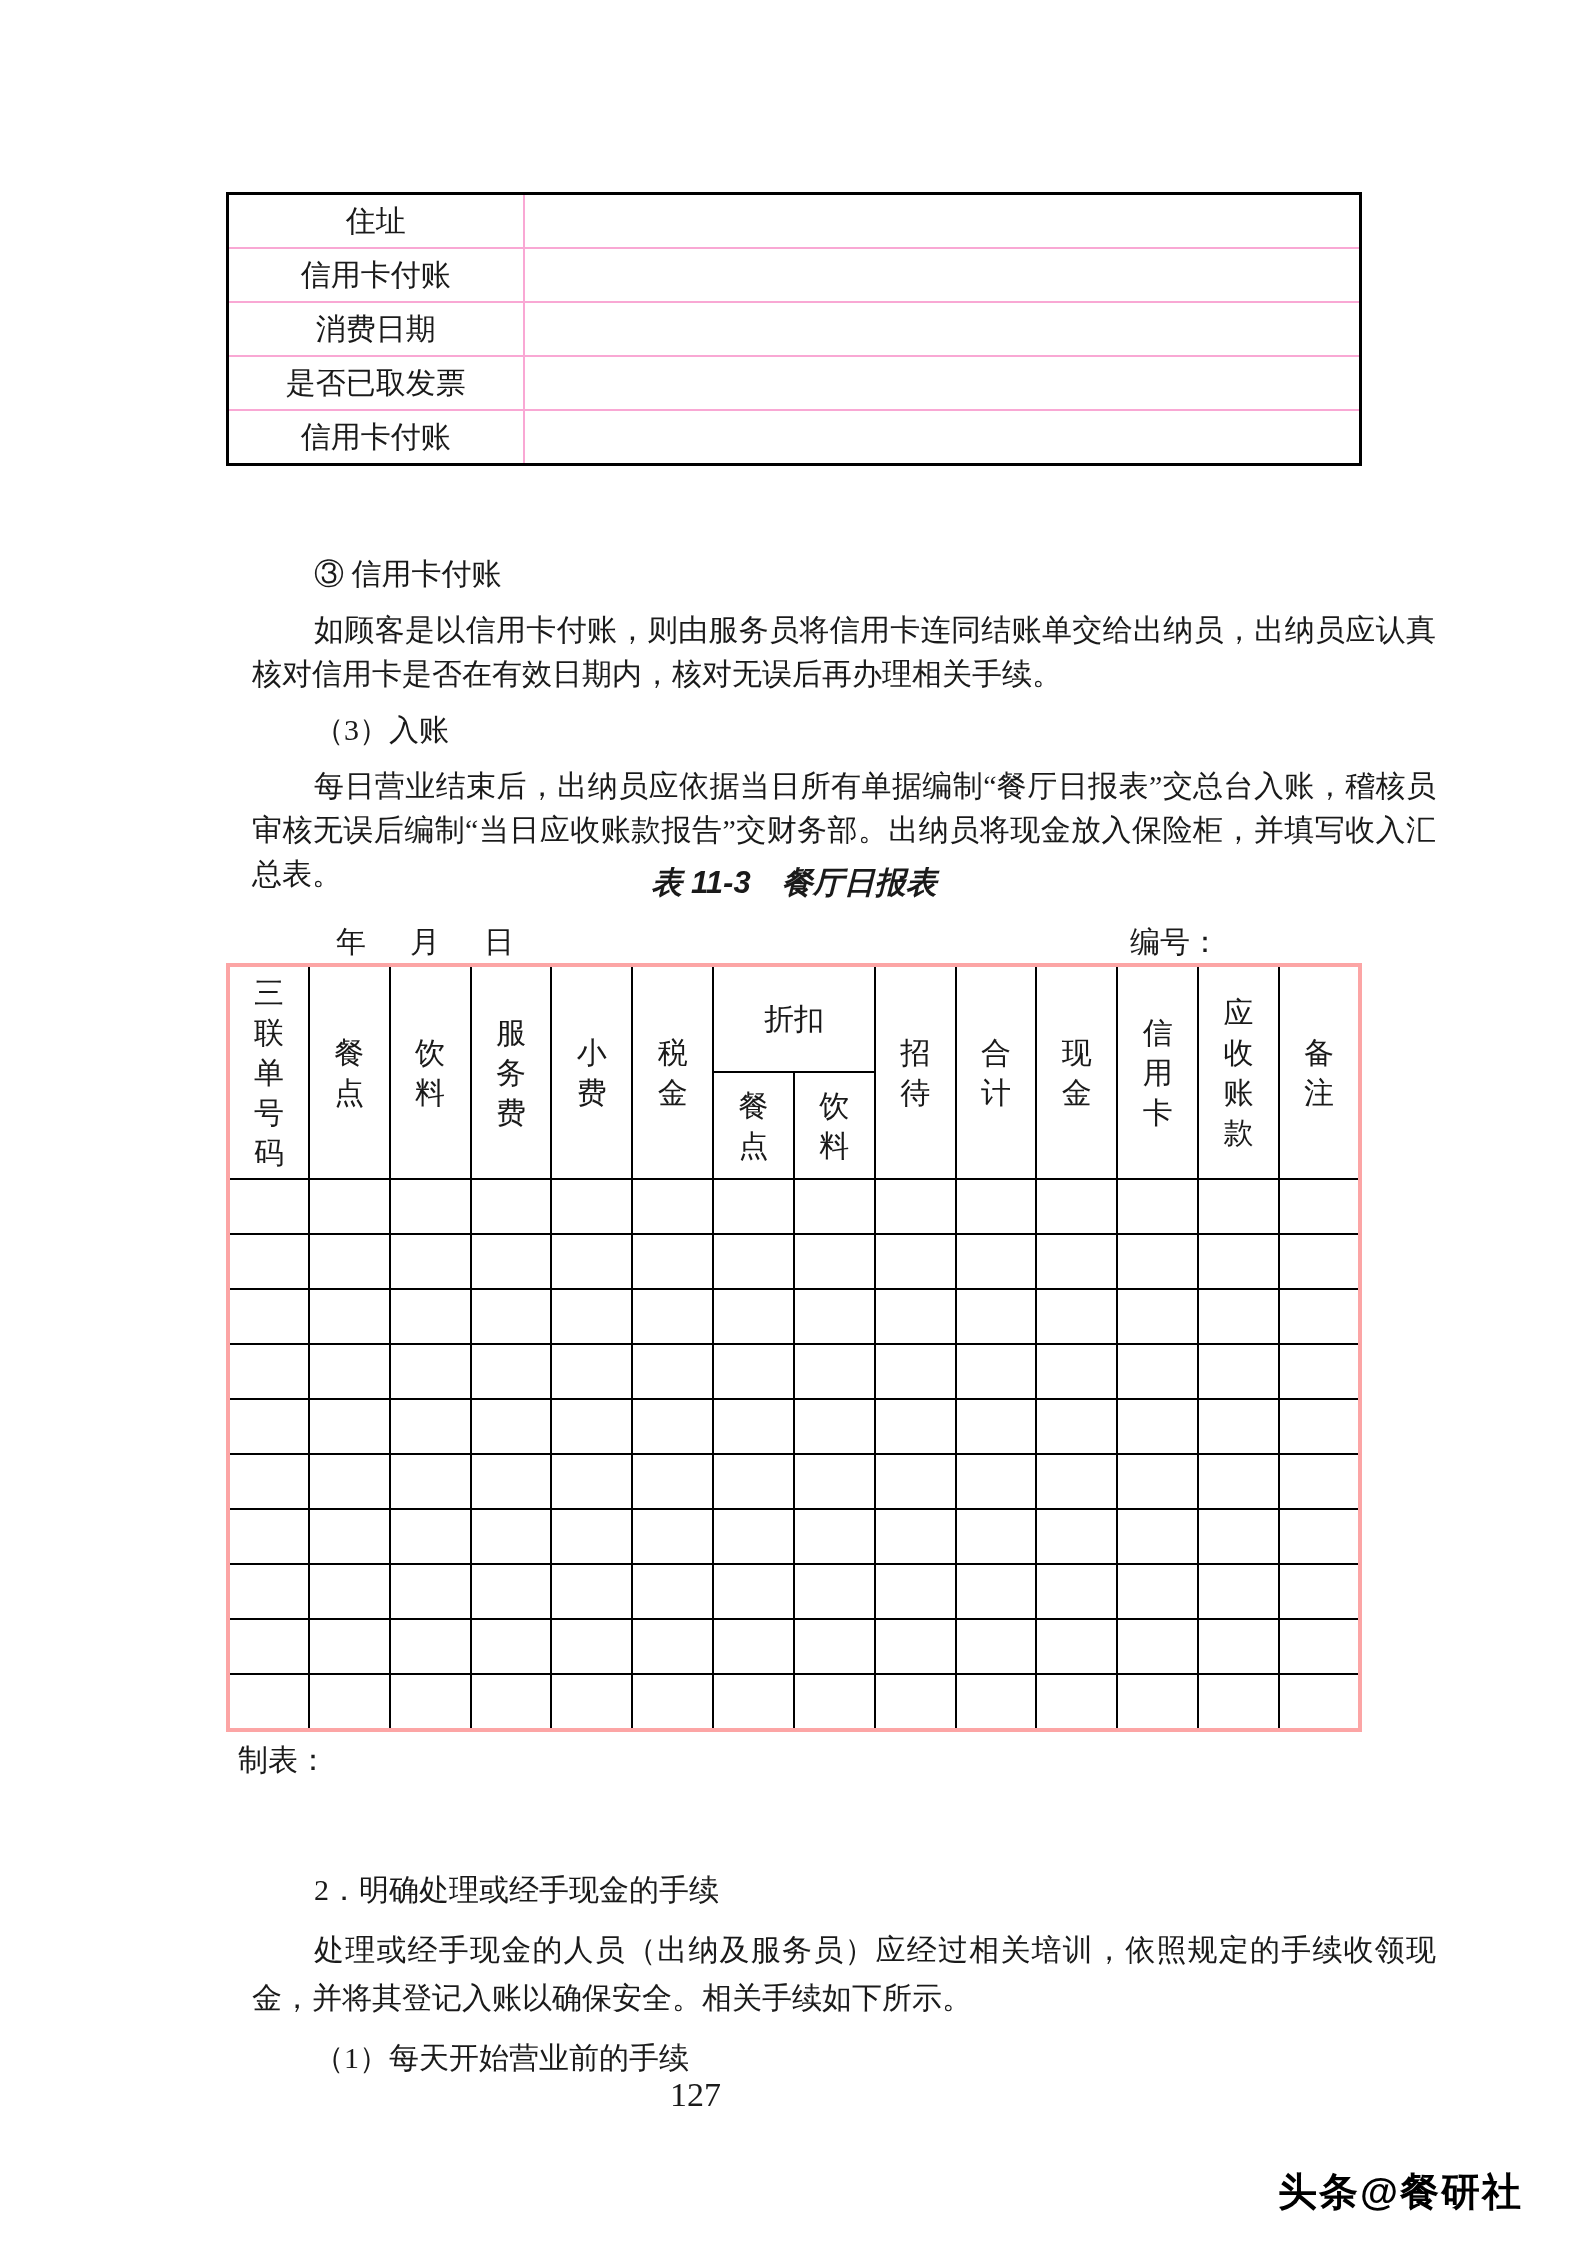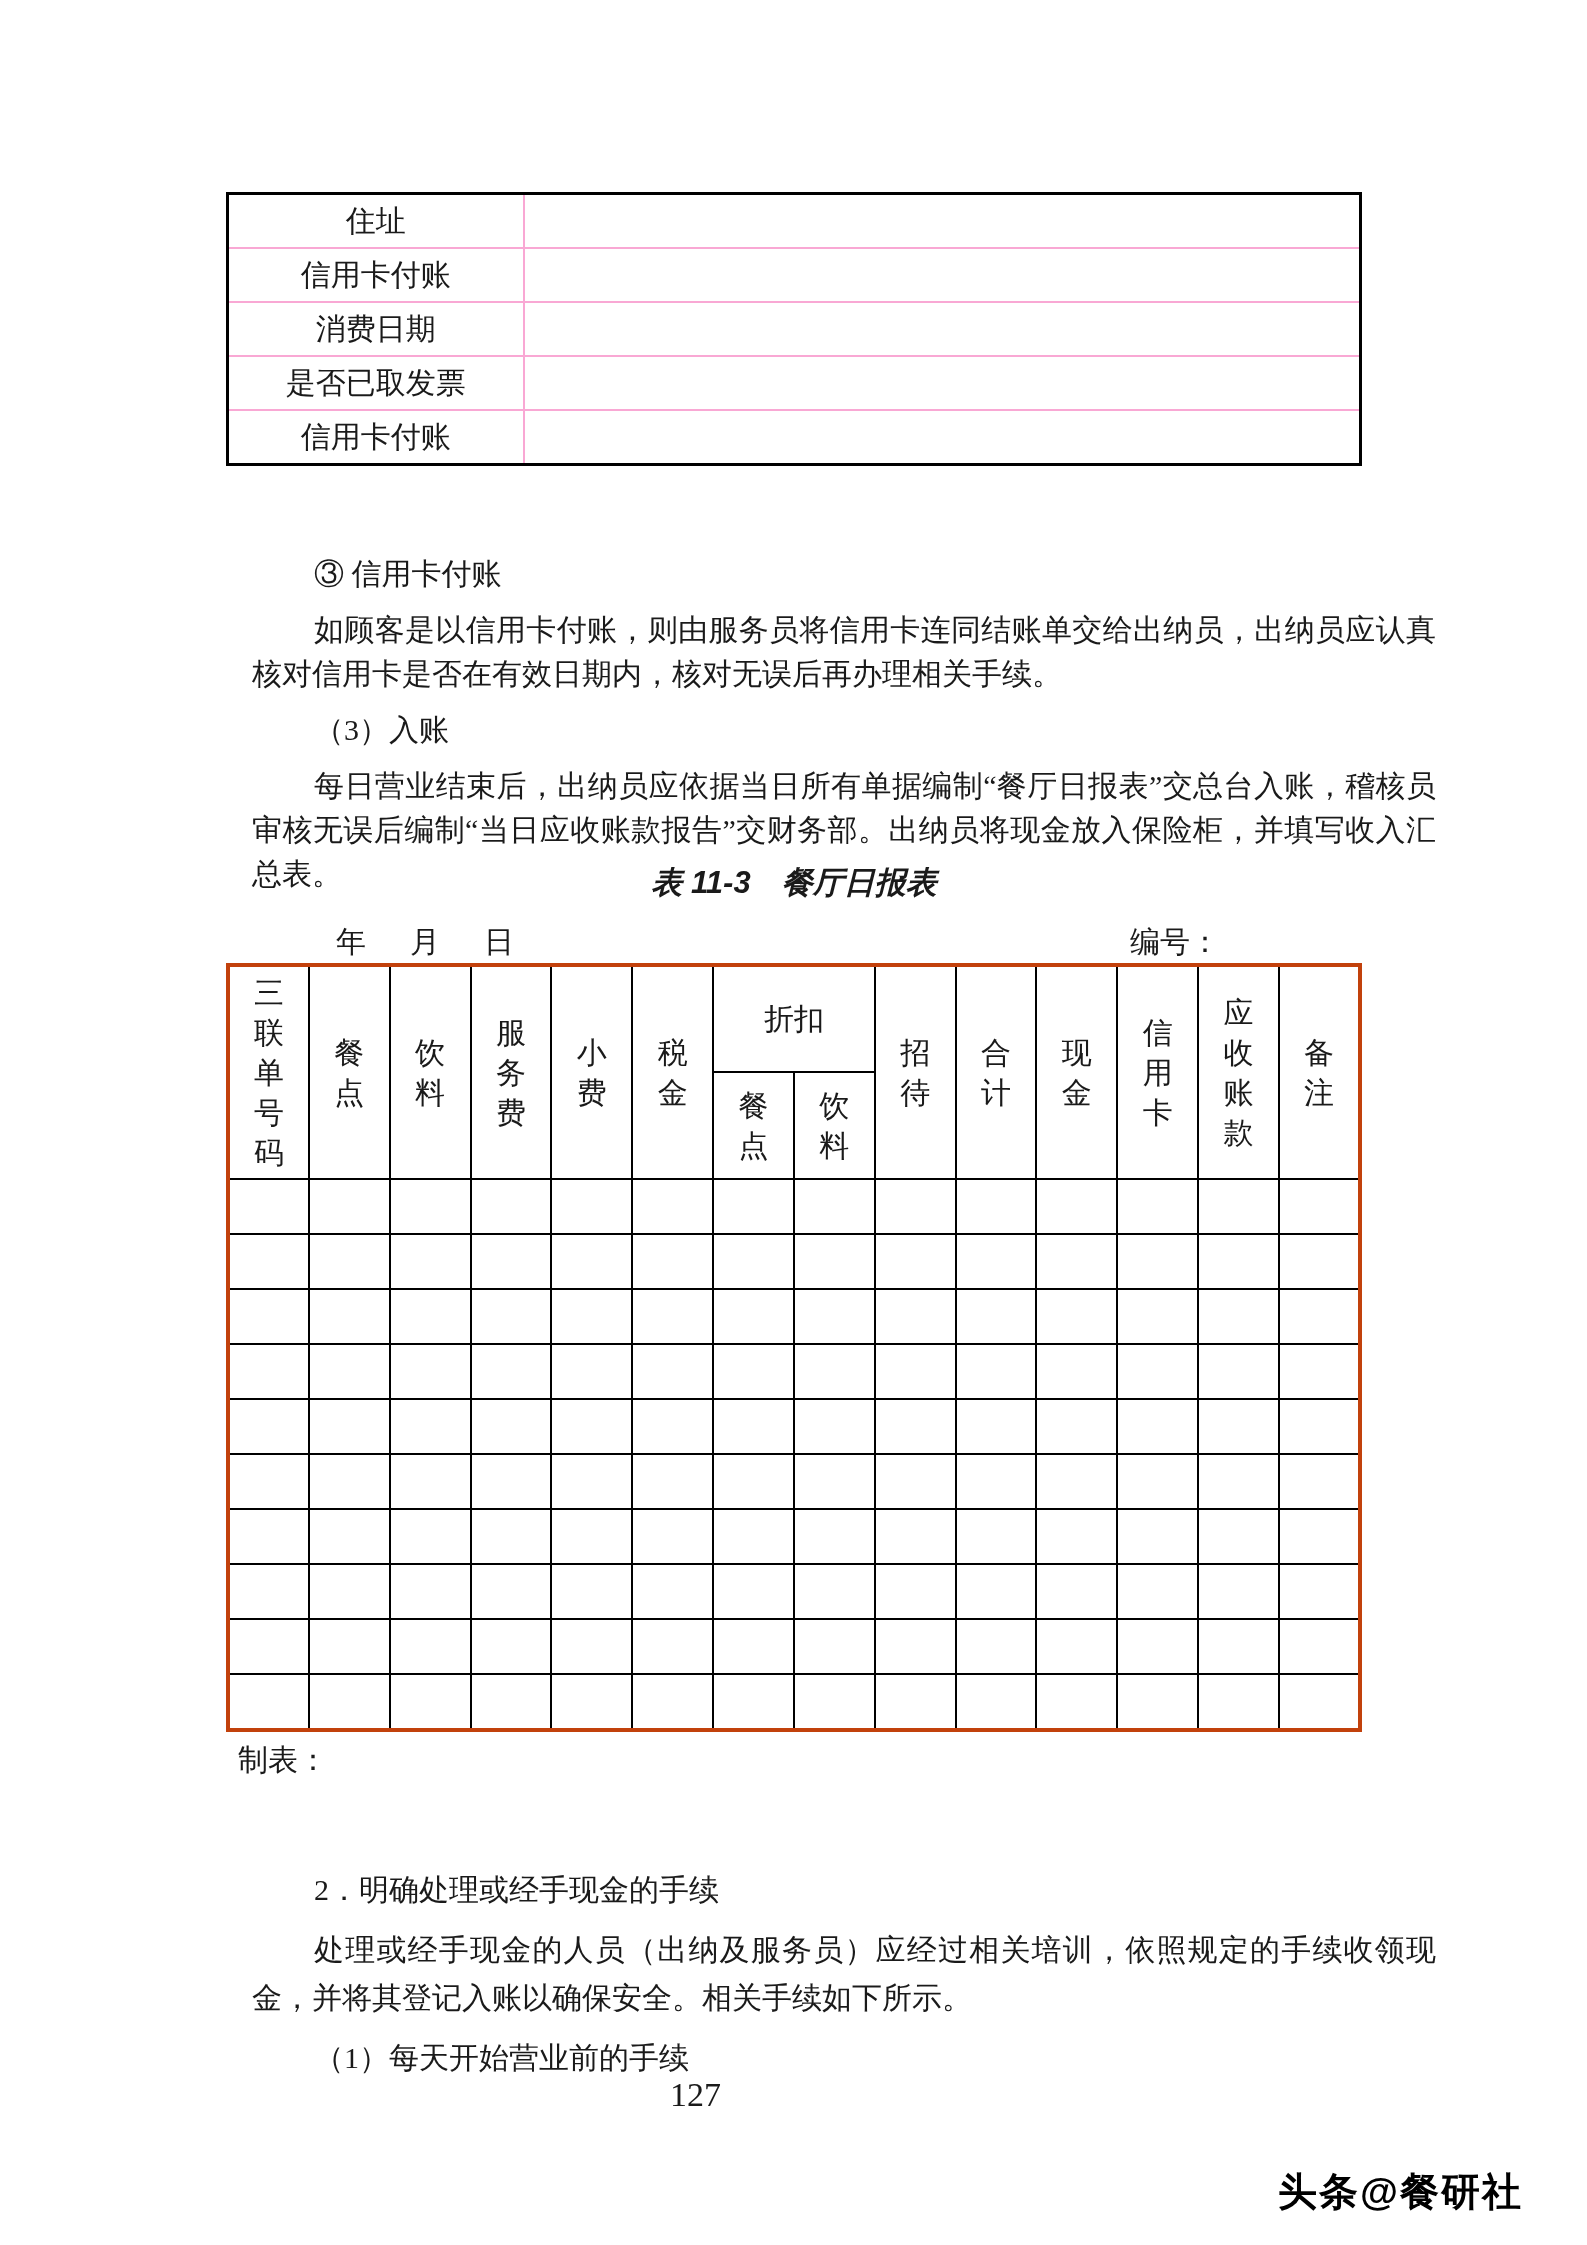--- a/index.html
+++ b/index.html
@@ -55,21 +55,21 @@
     position:absolute;left:1130px;top:922px;
     font-size:30px;
   }
 
   
   .report-table{
     position:absolute;left:226px;top:963px;
     width:1136px;
     border-collapse:collapse;
     table-layout:fixed;
-    border:4px solid #c2410c;
+    border:4px solid #fca5a5;
   }
   .report-table th,.report-table td{
     border:2px solid #000;
     padding:0;
     font-weight:normal;
     font-size:30px;
     text-align:center;
     vertical-align:middle;
   }
   .report-table thead th{height:211px;}

